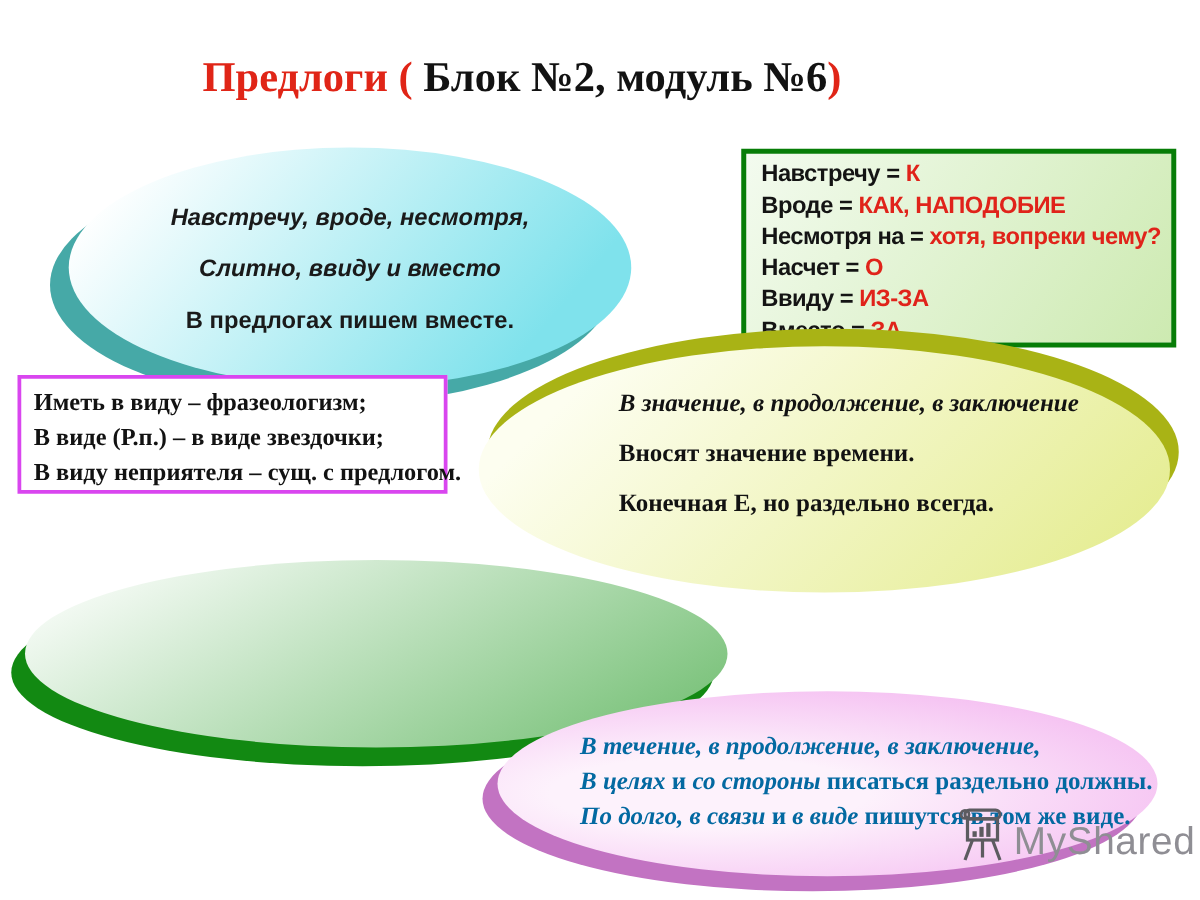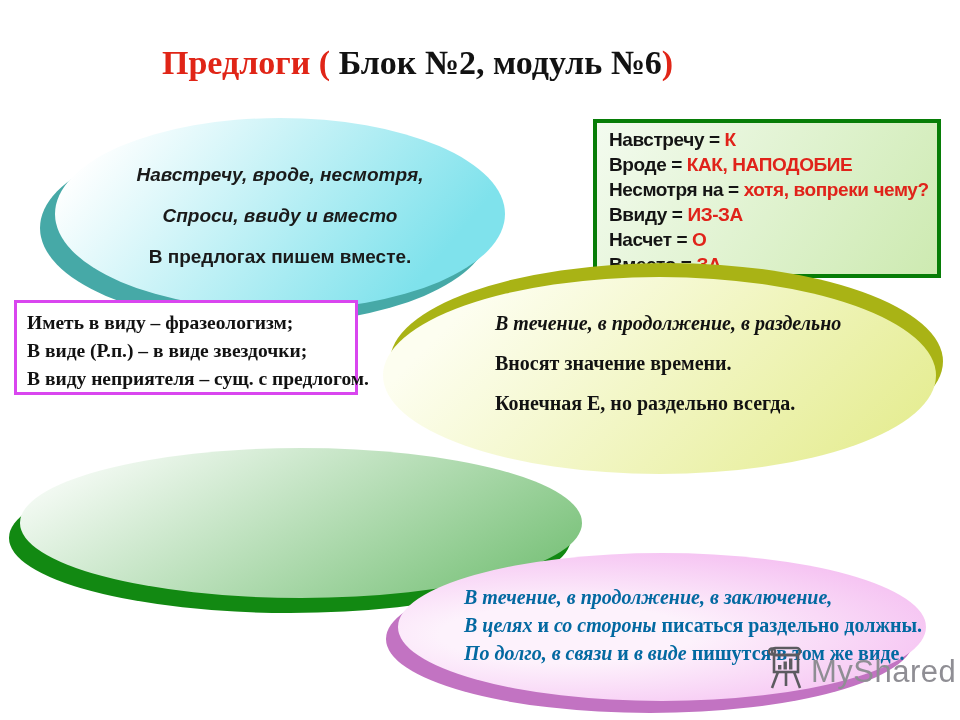--- a/index.html
+++ b/index.html
@@ -92,45 +92,45 @@
 
 <div class="slide">
 
   <div class="title"><span class="red">Предлоги (</span><span> Блок №2, модуль №6</span><span class="red">)</span></div>
 
   <div class="oval-group" id="cyan-group">
     <div class="oval" id="cyan-shadow"></div>
     <div class="oval" id="cyan-main"></div>
     <div id="cyan-text">
       <div class="cyan-italic">Навстречу, вроде, несмотря,</div>
-      <div class="cyan-italic">Спроси, ввиду и вместо</div>
+      <div class="cyan-italic">Слитно, ввиду и вместо</div>
       <div>В предлогах пишем вместе.</div>
     </div>
   </div>
 
   <div id="green-box">
     <div><span>Навстречу = </span><span class="val">К</span></div>
     <div><span>Вроде = </span><span class="val">КАК, НАПОДОБИЕ</span></div>
     <div><span>Несмотря на = </span><span class="val">хотя, вопреки чему?</span></div>
+    <div><span>Насчет = </span><span class="val">О</span></div>
     <div><span>Ввиду = </span><span class="val">ИЗ-ЗА</span></div>
-    <div><span>Насчет = </span><span class="val">О</span></div>
     <div><span>Вместо = </span><span class="val">ЗА</span></div>
   </div>
 
   <div id="orange-box">
     <div>Иметь в виду – фразеологизм;</div>
     <div>В виде (Р.п.) – в виде звездочки;</div>
     <div>В виду неприятеля – сущ. с предлогом.</div>
   </div>
 
   <div class="oval-group" id="yellow-group">
     <div class="oval" id="yellow-shadow"></div>
     <div class="oval" id="yellow-main"></div>
     <div id="yellow-text">
-      <div class="it">В течение, в продолжение, в раздельно</div>
+      <div class="it">В значение, в продолжение, в заключение</div>
       <div>Вносят значение времени.</div>
       <div>Конечная Е, но раздельно всегда.</div>
     </div>
   </div>
 
   <div class="oval-group" id="greenell-group">
     <div class="oval" id="greenell-shadow"></div>
     <div class="oval" id="greenell-main"></div>
   </div>
 

